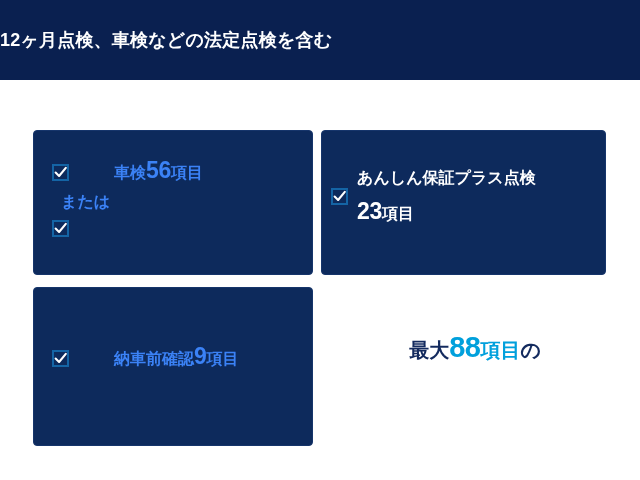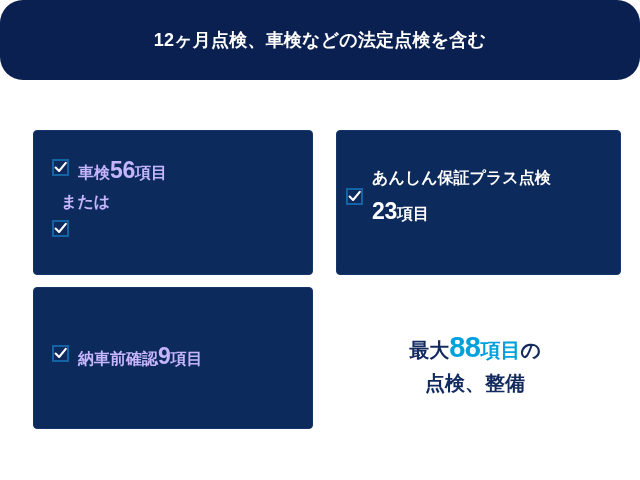--- a/index.html
+++ b/index.html
@@ -18,23 +18,21 @@
   
   .header-band {
     position: absolute;
     left: 0;
     top: 0;
     width: 640px;
     height: 80px;
     background: #0a2050;
     display: flex;
     flex-direction: column;
-    align-items: center;
     justify-content: center;
-    border-radius: 23px;
   }
   .header-line {
     color: #ffffff;
     font-size: 18px;
     font-weight: bold;
     line-height: 26px;
     letter-spacing: 0.2px;
     white-space: nowrap;
   }
 
@@ -47,30 +45,30 @@
     box-sizing: border-box;
     overflow: hidden;
   }
   #card-inspection {
     left: 33px;
     top: 130px;
     width: 280px;
     height: 145px;
   }
   #card-warranty {
-    left: 336px;
+    left: 321px;
     top: 130px;
     width: 285px;
     height: 145px;
   }
   #card-predelivery {
     left: 33px;
     top: 287px;
     width: 280px;
-    height: 142px;
+    height: 159px;
   }
 
   
   .checkbox-icon {
     display: inline-block;
     width: 17px;
     height: 17px;
     flex: 0 0 17px;
     position: relative;
     top: 1px;
@@ -82,22 +80,23 @@
   }
 
   
   .card-inner {
     position: absolute;
     left: 18px;
     right: 12px;
   }
   .row {
     display: flex;
-    align-items: flex-start;
-    color: #c4b5fd;
+    align-items: center;
+    color: #3b82f6;
+    gap: 36px;
   }
   .row + .row {
     margin-top: 5px;
   }
   .row-text {
     font-size: 16px;
     font-weight: bold;
     white-space: nowrap;
     line-height: 24px;
     margin-left: 9px;
@@ -238,14 +237,13 @@
           <path d="M3.6 8.6 L7.1 12.0 L13.8 3.9" fill="none" stroke="#ffffff" stroke-width="2.1" stroke-linecap="round" stroke-linejoin="round"></path>
         </svg>
       </span>
       <span class="row-text"><span>納車前確認</span><span class="num">9</span><span>項目</span></span>
     </div>
   </div>
 </div>
 
 <div class="summary">
   <div class="summary-line1"><span>最大</span><span class="accent-num">88</span><span class="accent-unit">項目</span><span>の</span></div>
-  <div class="summary-line2">点検、整備</div>
 </div>
 
 </body></html>

